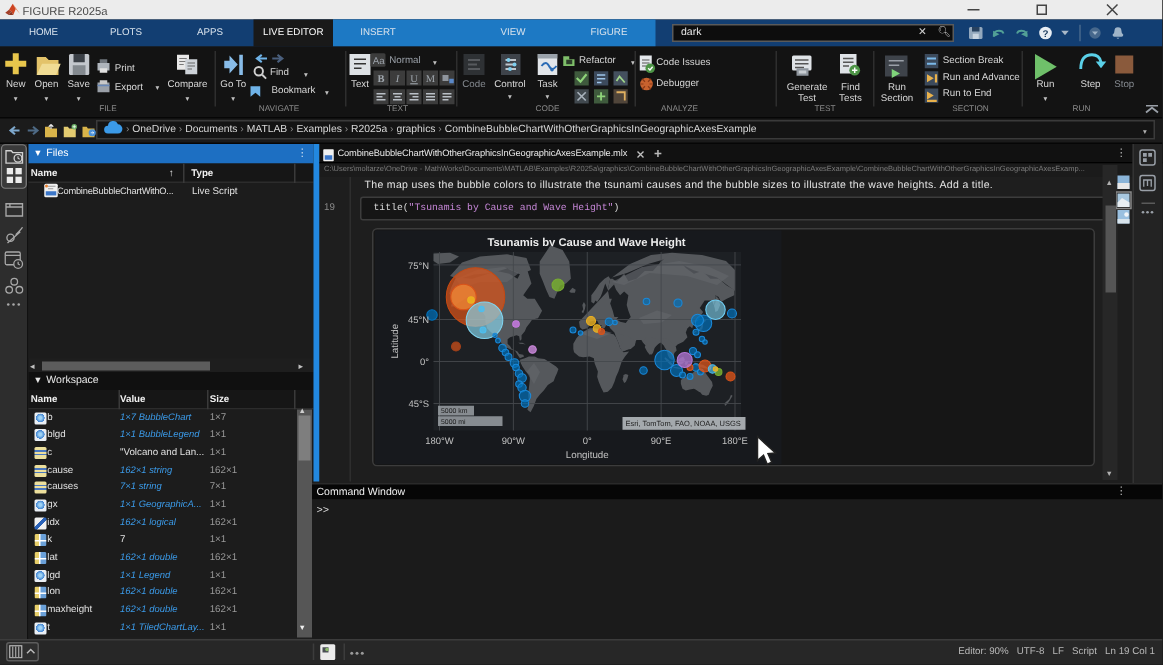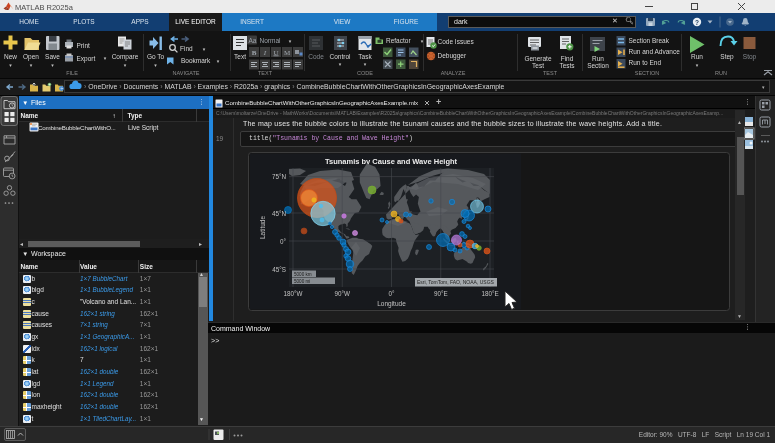--- a/index.html
+++ b/index.html
@@ -73,21 +73,21 @@
 </style>
 </head>
 <body>
 <div class="abs" id="titlebar"></div>
 <svg class="abs" style="left:3px;top:2px" width="11" height="9" viewBox="0 0 11 9">
     <path d="M0.5 6.5 L3 4.5 L4.5 5.5 L2.8 8 Z" fill="#a33f28"></path>
     <path d="M3 4.5 L5.5 0.5 L7.5 4 L5.8 8 L4.5 5.5 Z" fill="#cc4422"></path>
     <path d="M5.5 0.5 L7 2.5 L10.5 7.5 L7.5 4 Z" fill="#e8703a"></path>
     <path d="M2.8 8 L5.8 8 L4.5 5.5 Z" fill="#8a3520"></path>
   </svg>
-<div class="abs" id="titletext">MATLAB R2025a</div>
+<div class="abs" id="titletext">FIGURE R2025a</div>
 <div class="abs" style="left:645px;top:5.5px;width:8px;height:1px;background:#444"></div>
 <div class="abs" style="left:691px;top:2.5px;width:7px;height:7px;border:1px solid #444"></div>
 <svg class="abs" style="left:737px;top:2px" width="9" height="9" viewBox="0 0 9 9">
     <path d="M1 1 L8 8 M8 1 L1 8" stroke="#444" stroke-width="1"></path>
   </svg>
 
 <div class="abs" id="tabrow"></div>
 <div class="abs" id="ctxblue"></div>
 <div class="rtab" style="left:9px;width:40px;top:13px">HOME</div>
 <div class="rtab" style="left:64px;width:40px;top:13px">PLOTS</div>

